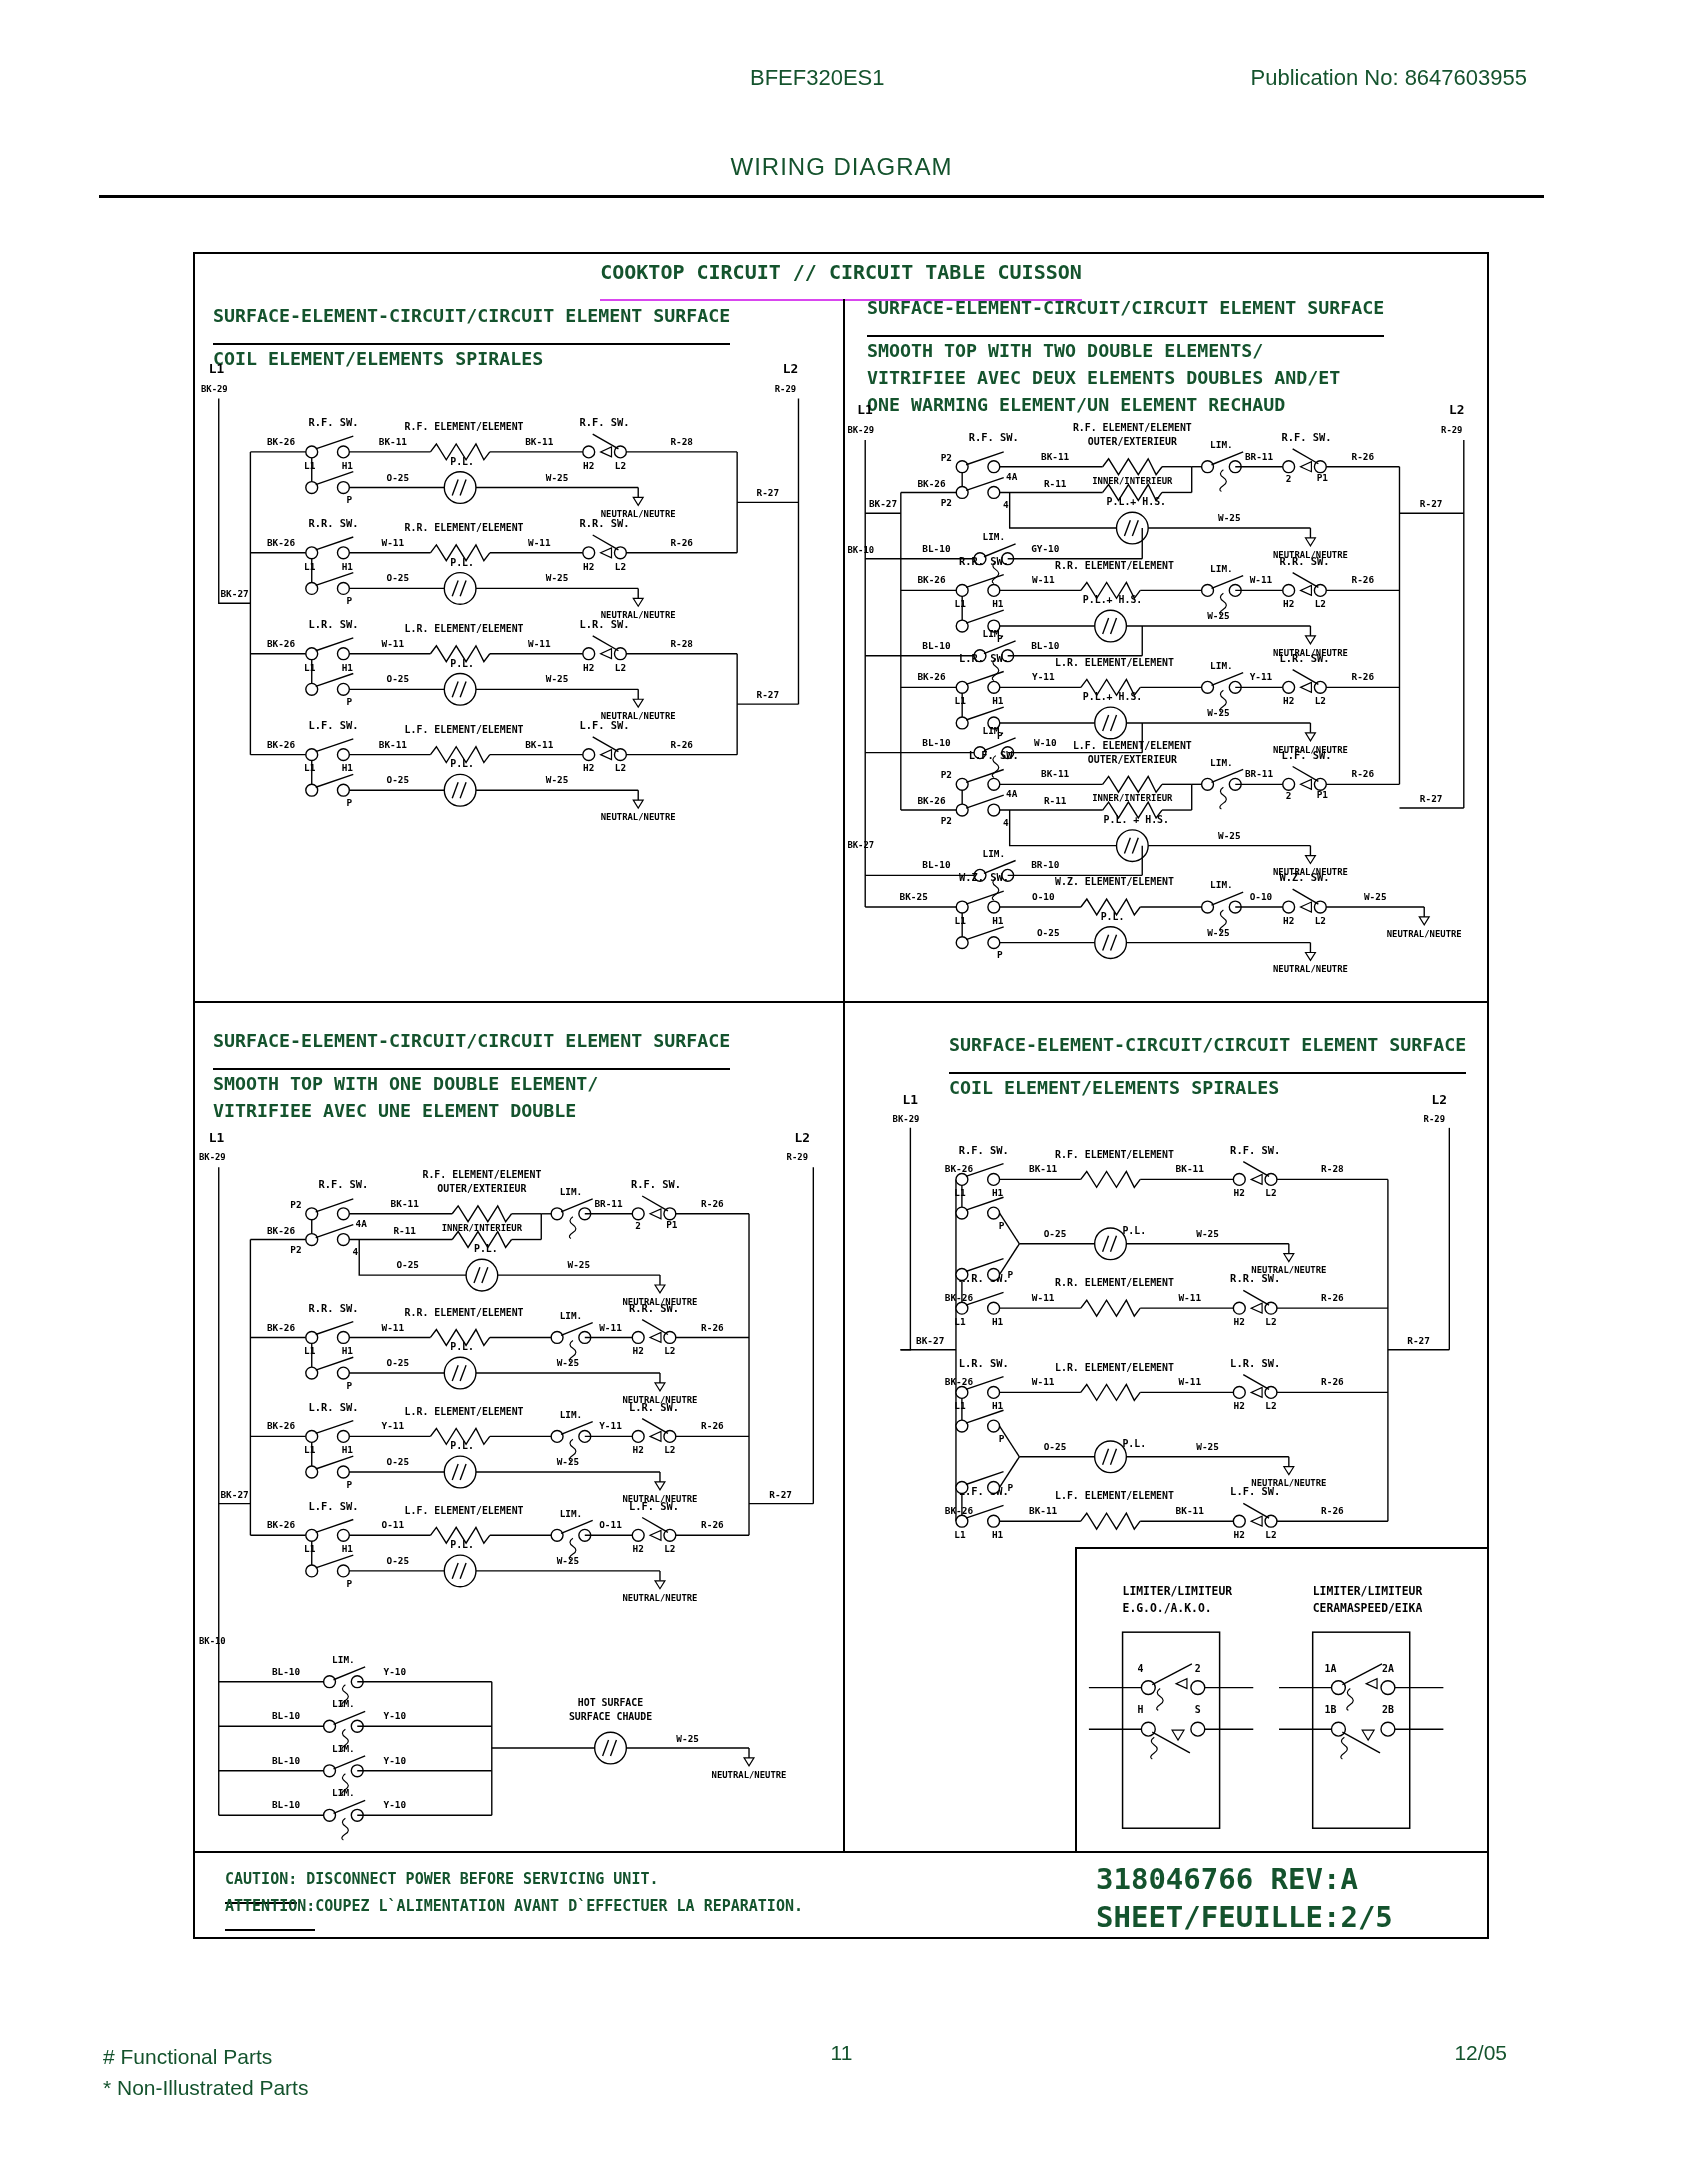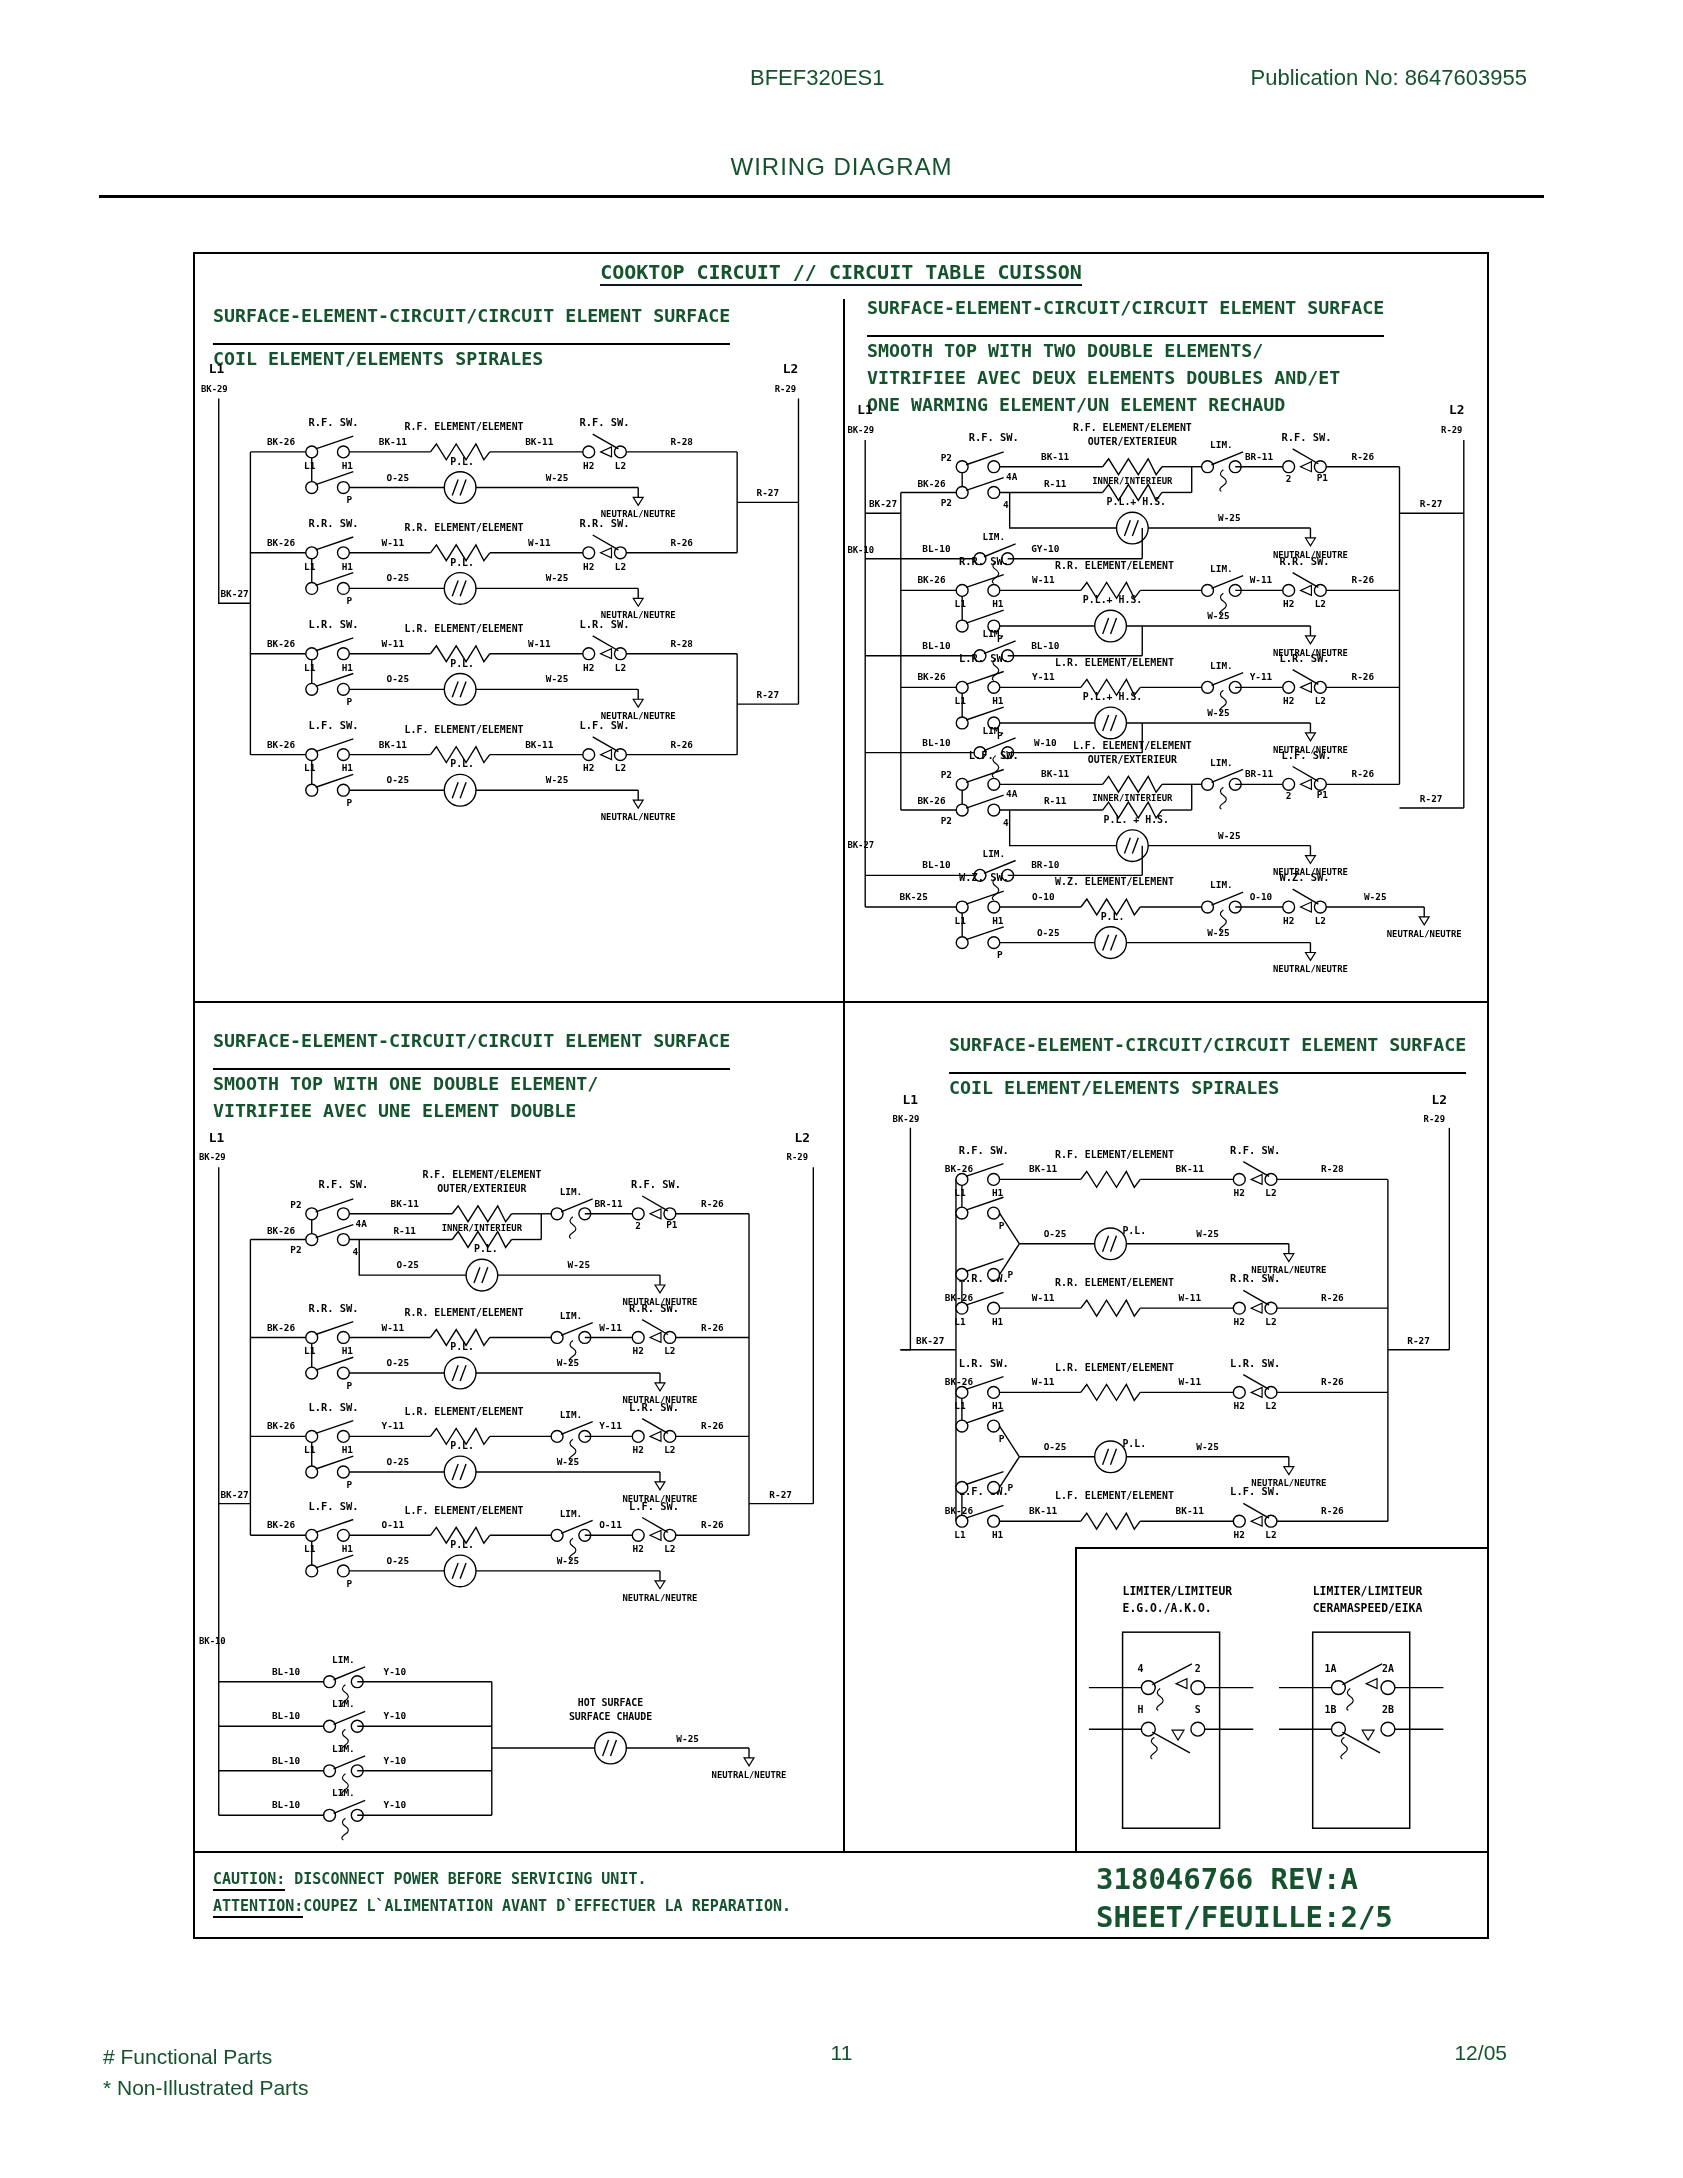--- a/index.html
+++ b/index.html
@@ -5,21 +5,21 @@
   html,body{margin:0;padding:0;background:#fff;}
   .page{position:relative;width:1683px;height:2178px;background:#fff;color:#14532d;
         font-family:"Liberation Sans",sans-serif;overflow:hidden;}
   .hdr-model{position:absolute;left:750px;top:65px;font-size:22px;}
   .hdr-pub{position:absolute;right:156px;top:65px;font-size:22px;}
   .doc-title{position:absolute;left:0;right:0;top:153px;text-align:center;font-size:24px;letter-spacing:1px;}
   .rule{position:absolute;left:99px;top:195px;width:1445px;height:3px;background:#000;}
   .frame{position:absolute;left:193px;top:252px;width:1292px;height:1683px;border:2px solid #000;}
   .main-title{position:absolute;left:0;right:0;top:6px;text-align:center;
               font-family:"DejaVu Sans Mono",monospace;font-weight:bold;font-size:20px;white-space:nowrap;}
-  .main-title .u{border-bottom:2px solid #0f172a;padding-bottom:0;}
+  .main-title .u{border-bottom:2px solid #d946ef;padding-bottom:15px;}
   .vdiv{position:absolute;left:648px;top:45px;width:2px;height:1552px;background:#000;}
   .hdiv{position:absolute;left:0;right:0;top:747px;height:2px;background:#000;}
   .caut-line{position:absolute;left:0;right:0;top:1597px;height:2px;background:#000;}
   .quad{position:absolute;}
   .q-tl{left:0;top:0;width:648px;height:747px;}
   .q-tr{left:650px;top:0;width:640px;height:747px;}
   .q-bl{left:0;top:747px;width:648px;height:849px;}
   .q-br{left:650px;top:747px;width:640px;height:546px;}
   .quad svg{position:absolute;left:0;top:0;}
   .qtitle{position:absolute;font-family:"DejaVu Sans Mono",monospace;font-weight:bold;
@@ -27,21 +27,21 @@
   .q-tl .qtitle{left:18px;top:48px;}
   .q-tr .qtitle{left:22px;top:40px;}
   .q-bl .qtitle{left:18px;top:26px;}
   .q-br .qtitle{left:104px;top:30px;}
   .tline{display:table;}
   .tline.u{border-bottom:2px solid #000;padding-bottom:14px;}
   .limbox{position:absolute;left:880px;top:1293px;width:410px;height:304px;
           border-left:2px solid #000;border-top:2px solid #000;}
   .caution{position:absolute;left:18px;top:1612px;font-family:"DejaVu Sans Mono",monospace;
            font-weight:bold;font-size:15px;line-height:27px;white-space:nowrap;}
-  .caution .ul{border-bottom:2px solid #000;padding-bottom:1px;}
+  .caution .ul{border-bottom:2px solid #000;padding-bottom:14px;margin-left:12px;}
   .sheetinfo{position:absolute;left:901px;top:1606px;font-family:"DejaVu Sans Mono",monospace;
              font-weight:bold;font-size:29px;line-height:38px;white-space:nowrap;}
   .ft-notes{position:absolute;left:103px;top:2041px;font-size:21px;line-height:31px;}
   .ft-page{position:absolute;left:0;right:0;top:2041px;text-align:center;font-size:21px;}
   .ft-date{position:absolute;right:176px;top:2041px;font-size:21px;}
 </style>
 </head>
 <body>
 
 <div class="page">

